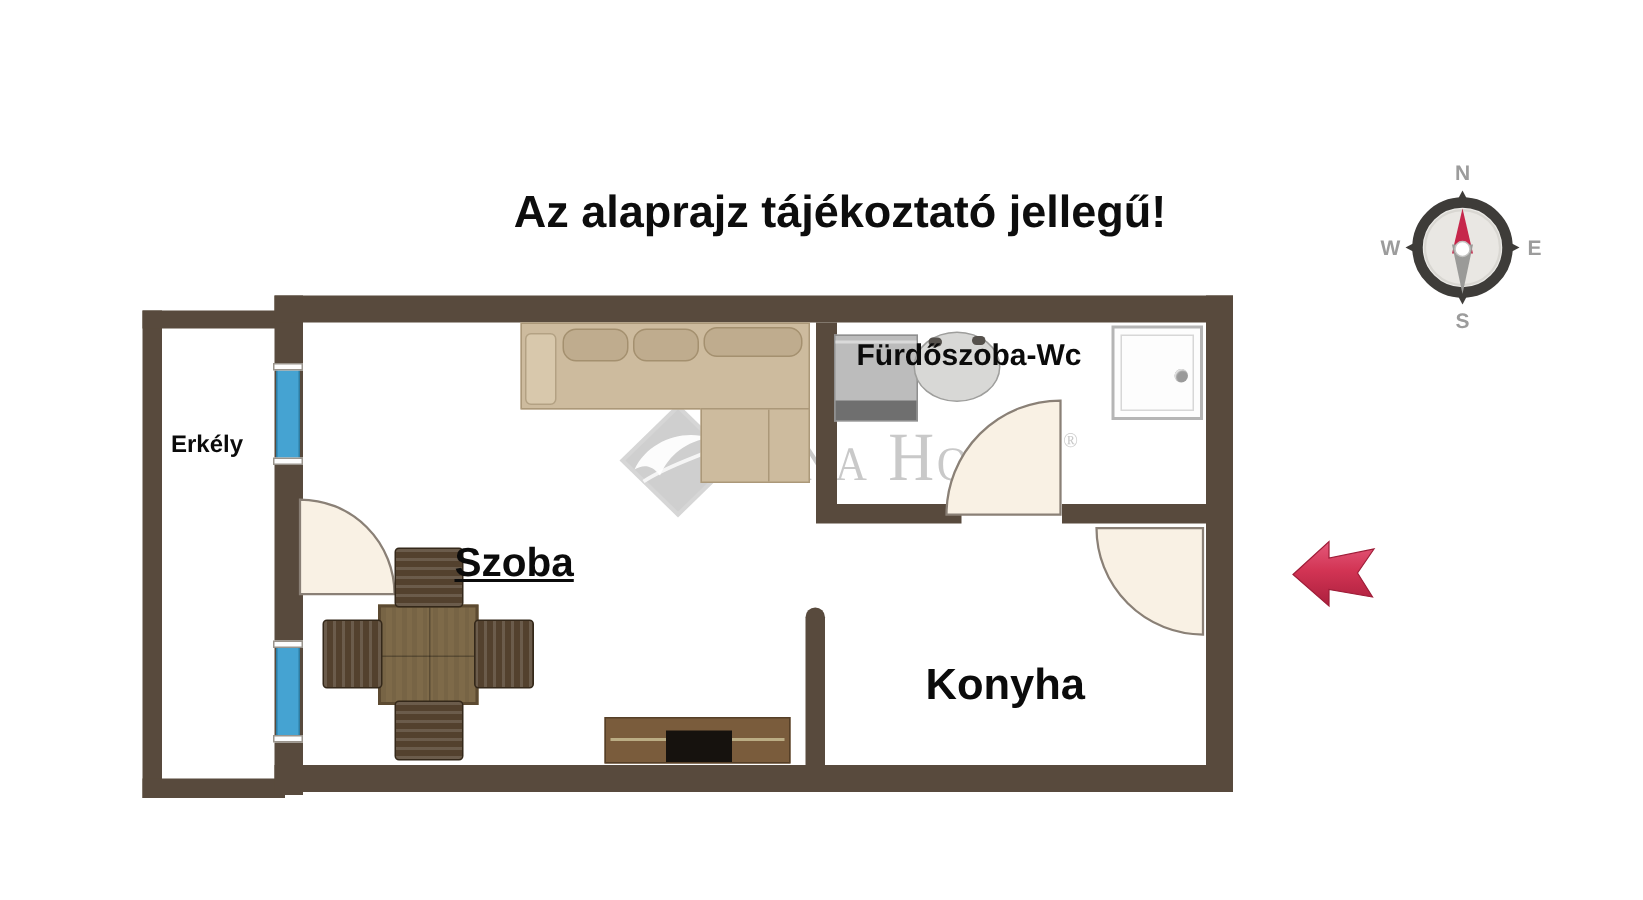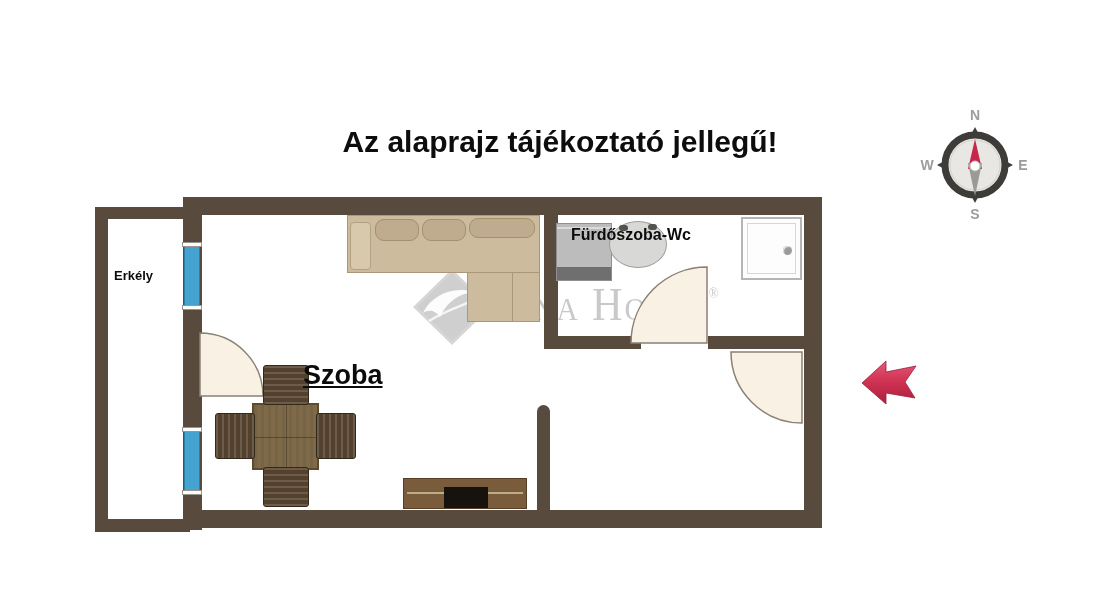--- a/index.html
+++ b/index.html
@@ -140,23 +140,24 @@
   <div class="sinkoval">
     <div class="tap1"></div>
     <div class="tap2"></div>
   </div>
   <div class="shower">
     <div class="inner"></div>
     <div class="drain"></div>
   </div>
 
   <div id="title">Az alaprajz tájékoztató jellegű!</div>
-  <div class="room-label" style="left:114px;top:268px;font-size:13px;">Erkély</div>
+  <div class="room-label" style="left:114px;top:288px;font-size:16px;">Erkély</div>
   <div class="room-label" style="left:303px;top:360px;font-size:27px;text-decoration:underline;">Szoba</div>
-  <div class="room-label" style="left:571px;top:226px;font-size:16px;">Fürdőszoba-Wc</div>
+  <div class="room-label" style="left:571px;top:226px;font-size:20px;">Fürdőszoba-Wc</div>
+  <div class="room-label" style="left:617px;top:441px;font-size:29px;">Konyha</div>
 
   <svg width="1095" height="600" aria-hidden="true">
     <defs>
       <linearGradient id="arrowgrad" x1="0" y1="0" x2="0" y2="1">
         <stop offset="0" stop-color="#e4597a"></stop>
         <stop offset="0.45" stop-color="#d23454"></stop>
         <stop offset="1" stop-color="#ab1f3d"></stop>
       </linearGradient>
     </defs>
 

